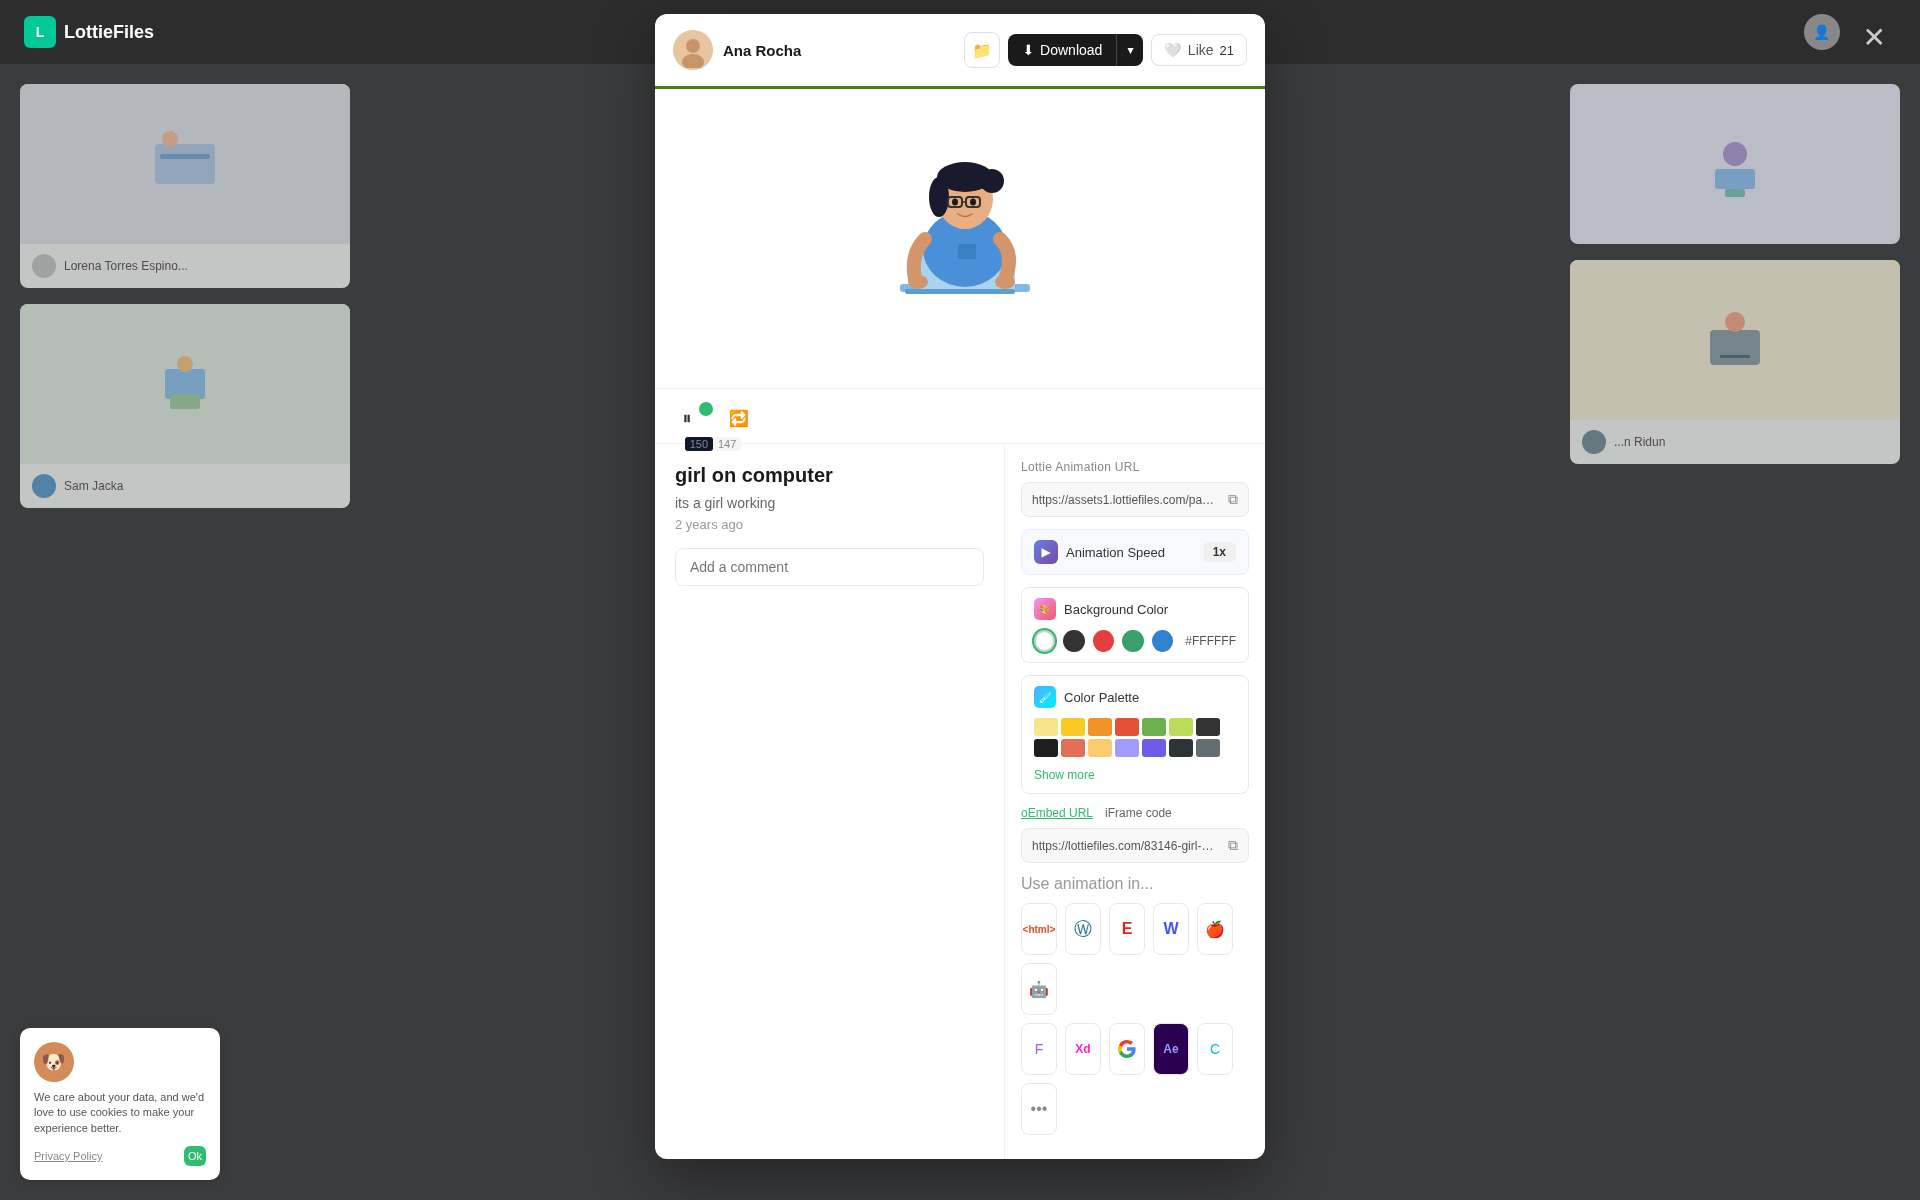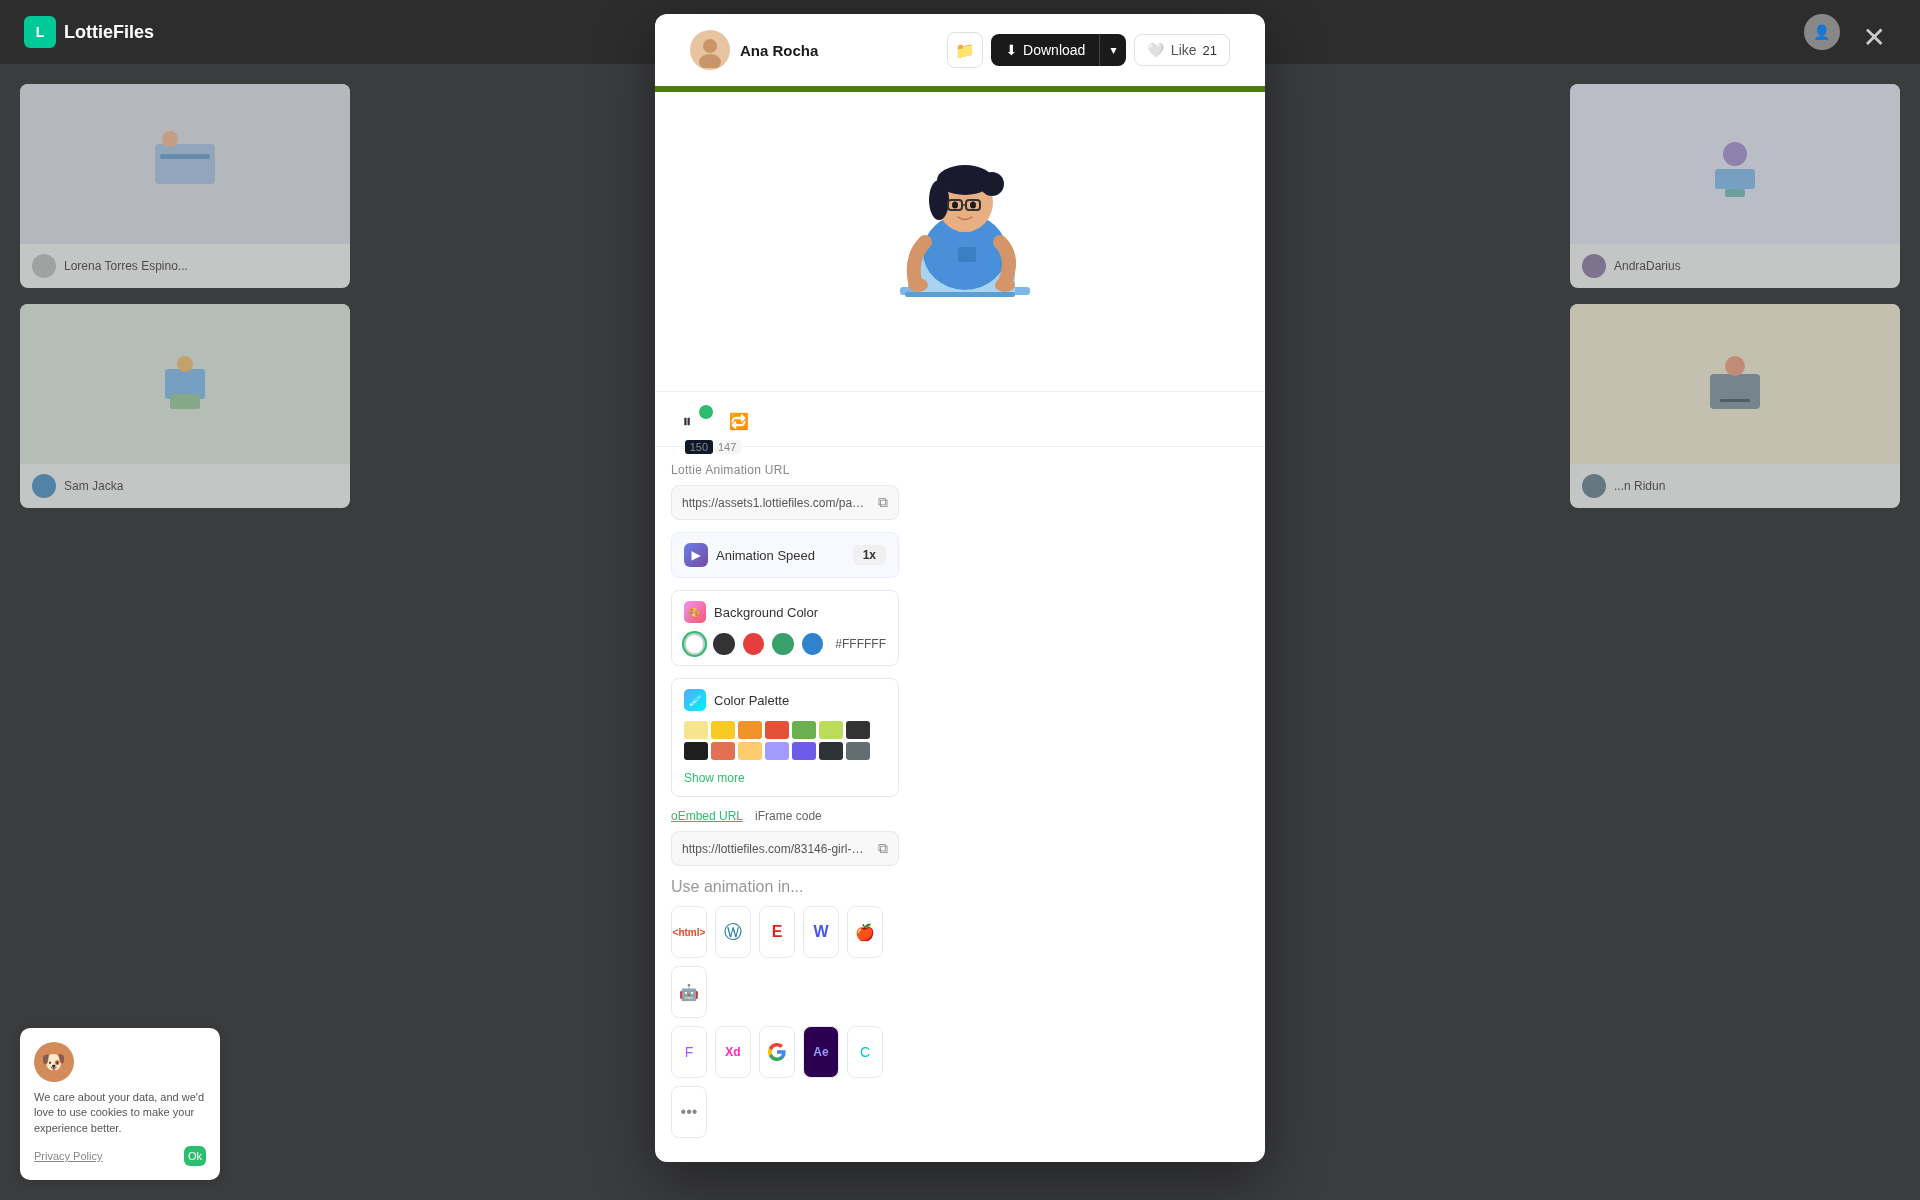--- a/index.html
+++ b/index.html
@@ -108,22 +108,22 @@
       box-shadow: 0 20px 60px rgba(0,0,0,0.4);
       z-index: 50;
       overflow: hidden;
     }
 
     
     .modal-header {
       display: flex;
       align-items: center;
       justify-content: space-between;
-      padding: 16px 35px;
-      border-bottom: 6px solid #4d7c0f;
+      padding: 16px 18px;
+      border-bottom: 3px solid #4d7c0f;
     }
     .modal-user {
       display: flex;
       align-items: center;
       gap: 10px;
     }
     .modal-avatar {
       width: 40px;
       height: 40px;
       border-radius: 50%;
@@ -715,24 +715,20 @@
 </div>
 
 <div class="bg-right-content">
   <div class="bg-animation-card">
     <div class="bg-animation-thumb" style="background:#f0f4ff;">
       <svg width="80" height="80" viewBox="0 0 80 80" fill="none">
         <circle cx="40" cy="30" r="12" fill="#b39ddb"></circle>
         <rect x="20" y="45" width="40" height="20" rx="3" fill="#90caf9"></rect>
         <rect x="30" y="65" width="20" height="8" rx="2" fill="#80cbc4"></rect>
       </svg>
-    </div>
-    <div class="bg-animation-footer">
-      <div class="bg-mini-avatar" style="background:#9c89b0;"></div>
-      <span class="bg-mini-name">AndraDarius</span>
     </div>
   </div>
   <div class="bg-animation-card">
     <div class="bg-animation-thumb" style="background:#fff8e1;">
       <svg width="80" height="80" viewBox="0 0 80 80" fill="none">
         <rect x="15" y="30" width="50" height="35" rx="4" fill="#90a4ae"></rect>
         <circle cx="40" cy="22" r="10" fill="#ffab91"></circle>
         <rect x="25" y="55" width="30" height="3" rx="1" fill="#546e7a"></rect>
       </svg>
     </div>
@@ -833,20 +829,26 @@
         </div>
         <span class="frame-label-start">147</span>
         <span class="frame-label-end">150</span>
       </div>
       <button class="loop-btn">🔁</button>
     </div>
   </div>
 
   <div class="modal-body">
 
+    <div class="modal-left">
+      <div class="animation-title">girl on computer</div>
+      <div class="animation-desc">its a girl working</div>
+      <div class="animation-time">2 years ago</div>
+      <input class="comment-input" type="text" placeholder="Add a comment" style="">
+    </div>
 
     <div class="modal-right">
 
       <div class="section-label">Lottie Animation URL</div>
       <div class="url-field">
         <span class="url-text">https://assets1.lottiefiles.com/packages/l</span>
         <button class="copy-btn">⧉</button>
       </div>
 
       <div class="speed-section">

